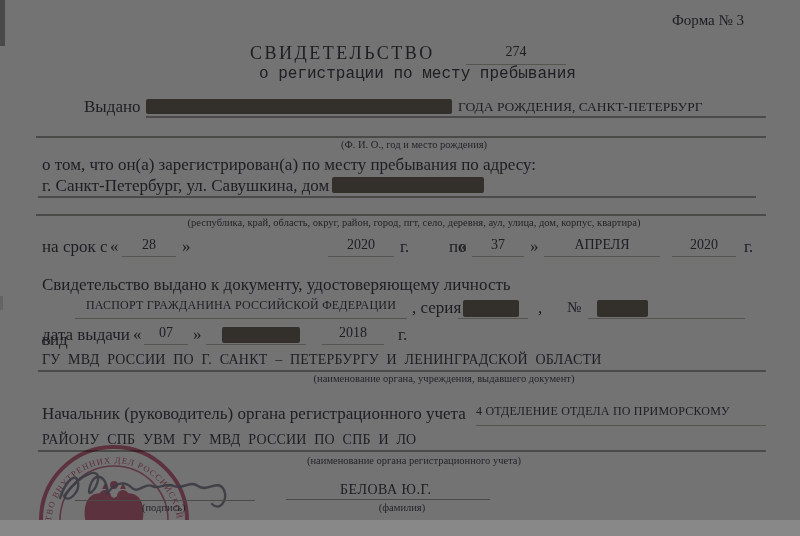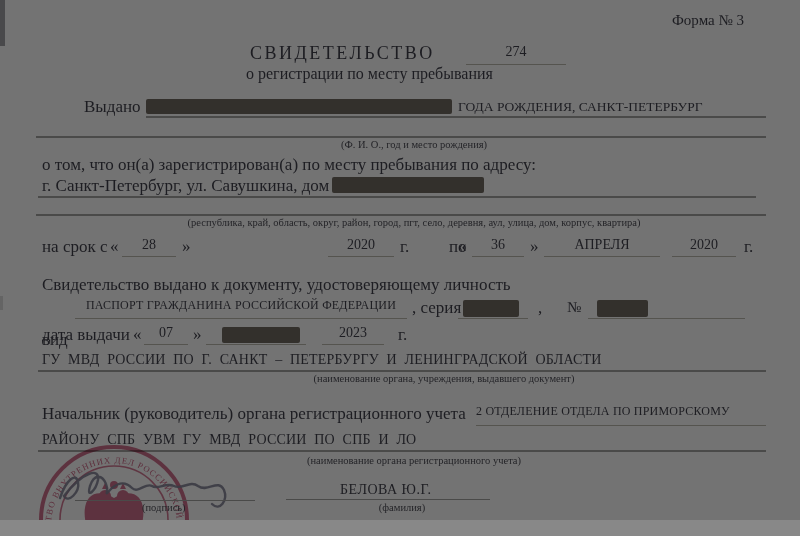--- a/index.html
+++ b/index.html
@@ -31,21 +31,21 @@
 
 <div id="page">
 
   <div class="edge" style="left:0;top:0;width:5px;height:46px;"></div>
   <div class="edge" style="left:0;top:296px;width:3px;height:14px;opacity:.35;"></div>
 
   <div class="abs t15" style="right:56px;top:12px;">Форма № 3</div>
 
   <div class="abs" style="left:250px;top:43px;font-size:18px;letter-spacing:2.5px;">СВИДЕТЕЛЬСТВО</div>
   <div class="field" style="left:466px;top:44px;width:100px;height:20px;border-bottom:1.5px solid #55544f;font-size:14px;">274</div>
-  <div class="abs t16" style="left:246px;top:65px;">о регистрации по месту пребывания</div>
+  <div class="abs t16" style="left:259px;top:65px;font-family:Liberation Mono, monospace;">о регистрации по месту пребывания</div>
 
   <div class="abs t17" style="left:84px;top:97px;">Выдано</div>
   <div class="bar" style="left:146px;top:99px;width:306px;height:15px;"></div>
   <div class="abs bold" style="left:458px;top:99px;font-size:13.5px;">ГОДА РОЖДЕНИЯ, САНКТ-ПЕТЕРБУРГ</div>
   <div class="line" style="left:146px;top:100px;width:620px;height:16px;"></div>
   <div class="line" style="left:36px;top:120px;width:730px;height:16px;"></div>
   <div class="abs cap center" style="top:139px;">(Ф. И. О., год и место рождения)</div>
 
   <div class="abs t17" style="left:42px;top:155px;">о том, что он(а) зарегистрирован(а) по месту пребывания по адресу:</div>
 
@@ -56,21 +56,21 @@
   <div class="abs cap center" style="top:217px;">(республика, край, область, округ, район, город, пгт, село, деревня, аул, улица, дом, корпус, квартира)</div>
 
   <div class="abs t17" style="left:42px;top:237px;">на срок с</div>
   <div class="abs t17" style="left:110px;top:237px;">«</div>
   <div class="field bold thinline" style="left:122px;top:237px;width:54px;height:19px;font-size:14px;">28</div>
   <div class="abs t17" style="left:182px;top:237px;">»</div>
   <div class="field bold thinline" style="left:328px;top:237px;width:66px;height:19px;font-size:14px;">2020</div>
   <div class="abs t17" style="left:400px;top:237px;">г.</div>
   <div class="abs t17" style="left:432px;top:237px;margin-left:17px;">по</div>
   <div class="abs t17" style="left:458px;top:237px;">«</div>
-  <div class="field bold thinline" style="left:472px;top:237px;width:52px;height:19px;font-size:14px;">36</div>
+  <div class="field bold thinline" style="left:472px;top:237px;width:52px;height:19px;font-size:14px;">37</div>
   <div class="abs t17" style="left:530px;top:237px;">»</div>
   <div class="field bold thinline" style="left:544px;top:237px;width:116px;height:19px;font-size:14px;">АПРЕЛЯ</div>
   <div class="field bold thinline" style="left:672px;top:237px;width:64px;height:19px;font-size:14px;">2020</div>
   <div class="abs t17" style="left:744px;top:237px;">г.</div>
 
   <div class="abs t17" style="left:42px;top:275px;">Свидетельство выдано к документу, удостоверяющему личность</div>
 
   <div class="abs t17" style="left:42px;top:298px;margin-top:32px;">вид</div>
   <div class="field caps thinline" style="left:75px;top:298px;width:332px;height:20px;">ПАСПОРТ ГРАЖДАНИНА РОССИЙСКОЙ ФЕДЕРАЦИИ</div>
   <div class="abs t17" style="left:412px;top:298px;">, серия</div>
@@ -80,29 +80,29 @@
   <div class="abs t15" style="left:567px;top:299px;">№</div>
   <div class="thinline" style="left:588px;top:298px;width:157px;height:20px;"></div>
   <div class="bar" style="left:597px;top:300px;width:51px;height:17px;"></div>
 
   <div class="abs t17" style="left:42px;top:325px;">дата выдачи</div>
   <div class="abs t17" style="left:133px;top:325px;">«</div>
   <div class="field bold thinline" style="left:144px;top:325px;width:44px;height:19px;font-size:14px;">07</div>
   <div class="abs t17" style="left:193px;top:325px;">»</div>
   <div class="thinline" style="left:206px;top:325px;width:100px;height:19px;"></div>
   <div class="bar" style="left:222px;top:327px;width:78px;height:16px;"></div>
-  <div class="field bold thinline" style="left:322px;top:325px;width:62px;height:19px;font-size:14px;">2023</div>
+  <div class="field bold thinline" style="left:322px;top:325px;width:62px;height:19px;font-size:14px;">2018</div>
   <div class="abs t17" style="left:398px;top:325px;">г.</div>
 
   <div class="abs capsw" style="left:42px;top:352px;">ГУ МВД РОССИИ ПО Г. САНКТ – ПЕТЕРБУРГУ И ЛЕНИНГРАДСКОЙ ОБЛАСТИ</div>
   <div class="line" style="left:38px;top:354px;width:728px;height:16px;"></div>
   <div class="abs cap center" style="top:373px;padding-left:30px;">(наименование органа, учреждения, выдавшего документ)</div>
 
   <div class="abs t17" style="left:42px;top:404px;">Начальник (руководитель) органа регистрационного учета</div>
-  <div class="field caps thinline" style="left:476px;top:404px;width:290px;height:21px;text-align:left;">2 ОТДЕЛЕНИЕ ОТДЕЛА ПО ПРИМОРСКОМУ</div>
+  <div class="field caps thinline" style="left:476px;top:404px;width:290px;height:21px;text-align:left;">4 ОТДЕЛЕНИЕ ОТДЕЛА ПО ПРИМОРСКОМУ</div>
   <div class="abs capsw" style="left:42px;top:432px;">РАЙОНУ СПБ УВМ ГУ МВД РОССИИ ПО СПБ И ЛО</div>
   <div class="line" style="left:38px;top:434px;width:728px;height:16px;"></div>
   <div class="abs cap center" style="top:455px;">(наименование органа регистрационного учета)</div>
 
   <div id="stampwrap">
     <svg width="160" height="160" viewBox="0 0 160 160">
       <g stroke="#c2476b" fill="none">
         <circle cx="80" cy="80" r="73" stroke-width="4" opacity=".85"></circle>
         <circle cx="80" cy="80" r="54" stroke-width="1.6" opacity=".8"></circle>
       </g>

